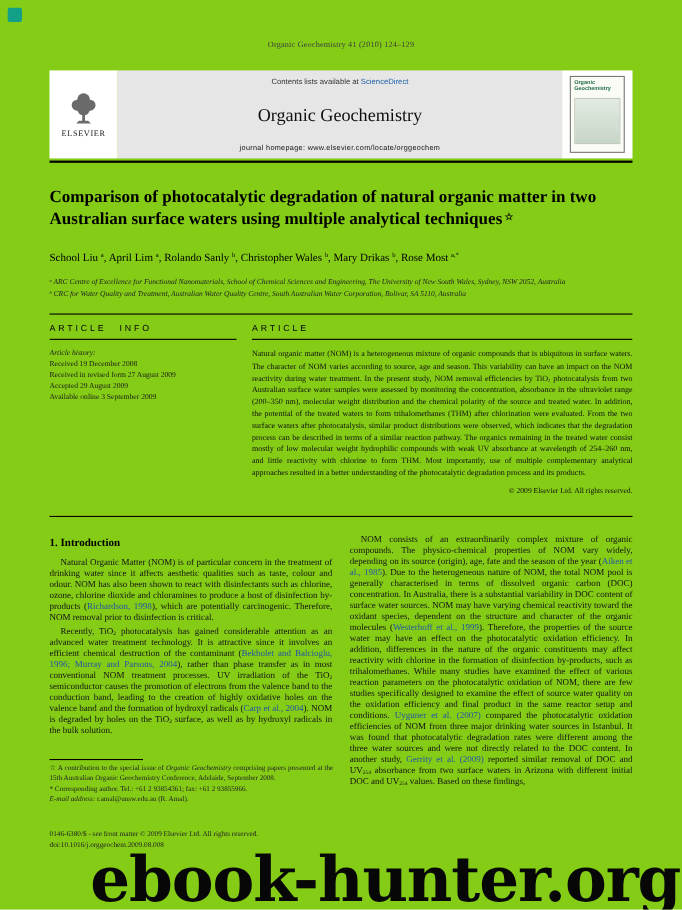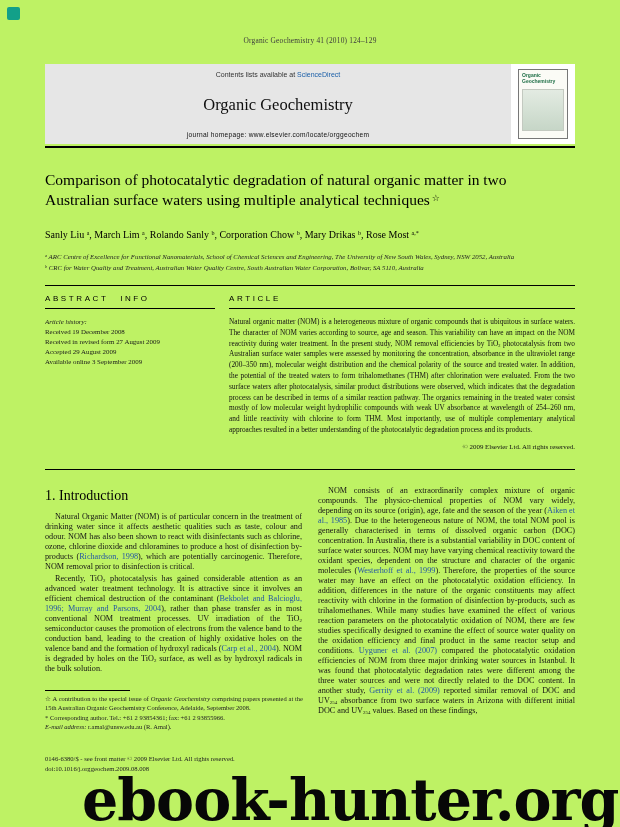--- a/index.html
+++ b/index.html
@@ -1,18 +1,18 @@
 <!DOCTYPE html>
 <html><head>
 <meta charset="utf-8">
 <style>
   * { margin:0; padding:0; box-sizing:border-box; }
   html,body { background:#ffffff; }
   .page {
-    position:relative; width:620px; height:827px; background:#bef264;
+    position:relative; width:620px; height:827px; background:#84cc16;
     overflow:hidden; font-family:"Liberation Serif", serif; color:#1a1a1a;
   }
   .corner-mark { position:absolute; left:7px; top:7px; width:13px; height:13px;
     background:#12a089; border-radius:2px; }
 
   .top-citation { position:absolute; top:36px; left:0; width:100%;
     text-align:center; font-size:7.4px; color:#3c3c3c; letter-spacing:.2px; }
 
   
   .header-band { position:absolute; top:64px; left:45px; width:530px; height:80px; display:flex; }
@@ -30,21 +30,21 @@
   .cover-cell { width:64px; background:#fff; display:flex; align-items:center; justify-content:center; }
   .cover { width:50px; height:70px; border:1px solid #777; background:#fbfbf6; padding:3px; }
   .cover-title { font-family:"Liberation Sans",sans-serif; font-weight:bold;
     font-size:5px; line-height:1.15; color:#1e6e46; }
   .cover-art { margin-top:4px; height:42px; border:1px solid #c3c9c0;
     background:linear-gradient(#e3ebe2,#c6d6c7); }
   .thick-rule { position:absolute; top:146px; left:45px; width:530px; height:2px; background:#000; }
 
   
   .title { position:absolute; top:170px; left:45px; width:526px;
-    font-size:15.5px; font-weight:400; line-height:1.3; color:#000; }
+    font-size:15.5px; font-weight:700; line-height:1.3; color:#000; }
   .title-star { font-size:9px; margin-left:2px; }
   .authors { position:absolute; top:229px; left:45px; width:526px; font-size:10px; color:#000; }
   .affils { position:absolute; top:252px; left:45px; width:530px;
     font-style:italic; font-size:6.8px; line-height:1.55; color:#222; }
 
   sup { font-size:60%; line-height:0; position:relative; vertical-align:baseline; top:-0.5em; }
   sub { font-size:60%; line-height:0; position:relative; vertical-align:baseline; top:0.3em; }
   .c-link { color:#2456a4; }
   .c-i { font-style:italic; }
 
@@ -58,21 +58,21 @@
     letter-spacing:2.6px; word-spacing:7px; padding-bottom:5px;
     border-bottom:1px solid #000; margin-bottom:8px; }
   .hist-label { font-size:6.9px; line-height:10px; font-style:italic; }
   .hist-line { font-size:6.9px; line-height:10px; }
   .abs-text { font-size:7.3px; line-height:10.8px; text-align:justify; color:#101010; }
   .abs-copy { text-align:right; font-size:6.9px; margin-top:7px; color:#101010; }
 
   
   .body-cols { position:absolute; top:486px; left:45px; width:530px; display:flex; gap:16px; }
   .col { flex:0 0 257px; width:257px; }
-  .sec-heading { font-size:14px; font-weight:400; color:#000; margin:2px 0 8px; }
+  .sec-heading { font-size:10px; font-weight:700; color:#000; margin:2px 0 8px; }
   .body-p { font-size:8.2px; line-height:10px; text-align:justify;
     text-indent:10px; color:#141414; margin-bottom:2px; }
 
   
   .footnotes { position:absolute; left:45px; top:690px; width:258px; color:#222; }
   .fn-rule { width:85px; border-top:1px solid #000; margin-bottom:4px; }
   .fn { font-size:6.5px; line-height:8.8px; text-align:justify; margin-bottom:1px; }
   .footer { position:absolute; left:45px; top:754px; width:320px; color:#222; }
   .footer-line { font-size:6.6px; line-height:9.5px; }
 
@@ -84,50 +84,63 @@
 </head>
 <body>
 
 <div class="page">
 
   <div class="corner-mark"></div>
 
   <div class="top-citation">Organic Geochemistry 41 (2010) 124–129</div>
 
   <div class="header-band">
+    <div class="logo-cell">
+      <svg viewBox="0 0 36 40" width="30" height="34">
+        <g fill="#6a6a6a">
+          <circle cx="18" cy="10" r="7"></circle>
+          <circle cx="11" cy="16" r="6"></circle>
+          <circle cx="25" cy="16" r="6"></circle>
+          <circle cx="18" cy="20" r="7"></circle>
+          <rect x="16.5" y="22" width="3" height="12"></rect>
+          <path d="M10 36h16l-3-3H13z"></path>
+        </g>
+      </svg>
+      <div class="logo-text">ELSEVIER</div>
+    </div>
     <div class="mid-cell">
       <div class="contents-line">
         <span>Contents lists available at </span><span class="sd-link">ScienceDirect</span>
       </div>
       <div class="journal-name">Organic Geochemistry</div>
       <div class="homepage-line">
         <span>journal homepage: </span><span class="hp-link">www.elsevier.com/locate/orggeochem</span>
       </div>
     </div>
     <div class="cover-cell">
       <div class="cover">
         <div class="cover-title">Organic Geochemistry</div>
         <div class="cover-art"></div>
       </div>
     </div>
   </div>
   <div class="thick-rule"></div>
 
   <h1 class="title"><span>Comparison of photocatalytic degradation of natural organic matter in two Australian surface waters using multiple analytical techniques</span><sup class="title-star">☆</sup></h1>
 
-  <div class="authors"><span>Sanly Liu </span><sup>a</sup><span>, March Lim </span><sup>a</sup><span>, Rolando Sanly </span><sup>b</sup><span>, Corporation Chow </span><sup>b</sup><span>, Mary Drikas </span><sup>b</sup><span>, Rose Most </span><sup>a,*</sup></div>
+  <div class="authors"><span>School Liu </span><sup>a</sup><span>, April Lim </span><sup>a</sup><span>, Rolando Sanly </span><sup>b</sup><span>, Christopher Wales </span><sup>b</sup><span>, Mary Drikas </span><sup>b</sup><span>, Rose Most </span><sup>a,*</sup></div>
 
   <div class="affils">
     <div class="affil"><sup>a</sup><span> ARC Centre of Excellence for Functional Nanomaterials, School of Chemical Sciences and Engineering, The University of New South Wales, Sydney, NSW 2052, Australia</span></div>
     <div class="affil"><sup>b</sup><span> CRC for Water Quality and Treatment, Australian Water Quality Centre, South Australian Water Corporation, Bolivar, SA 5110, Australia</span></div>
   </div>
 
   <div class="ia-block">
     <div class="info-col">
-      <div class="col-heading">ABSTRACT INFO</div>
+      <div class="col-heading">ARTICLE INFO</div>
       <div class="hist-label">Article history:</div>
       <div class="hist-line">Received 19 December 2008</div>
       <div class="hist-line">Received in revised form 27 August 2009</div>
       <div class="hist-line">Accepted 29 August 2009</div>
       <div class="hist-line">Available online 3 September 2009</div>
     </div>
     <div class="abs-col">
       <div class="col-heading">ARTICLE</div>
       <p class="abs-text"><span>Natural organic matter (NOM) is a heterogeneous mixture of organic compounds that is ubiquitous in surface waters. The character of NOM varies according to source, age and season. This variability can have an impact on the NOM reactivity during water treatment. In the present study, NOM removal efficiencies by TiO</span><sub>2</sub><span> photocatalysis from two Australian surface water samples were assessed by monitoring the concentration, absorbance in the ultraviolet range (200–350 nm), molecular weight distribution and the chemical polarity of the source and treated water. In addition, the potential of the treated waters to form trihalomethanes (THM) after chlorination were evaluated. From the two surface waters after photocatalysis, similar product distributions were observed, which indicates that the degradation process can be described in terms of a similar reaction pathway. The organics remaining in the treated water consist mostly of low molecular weight hydrophilic compounds with weak UV absorbance at wavelength of 254–260 nm, and little reactivity with chlorine to form THM. Most importantly, use of multiple complementary analytical approaches resulted in a better understanding of the photocatalytic degradation process and its products.</span></p>
       <div class="abs-copy">© 2009 Elsevier Ltd. All rights reserved.</div>

